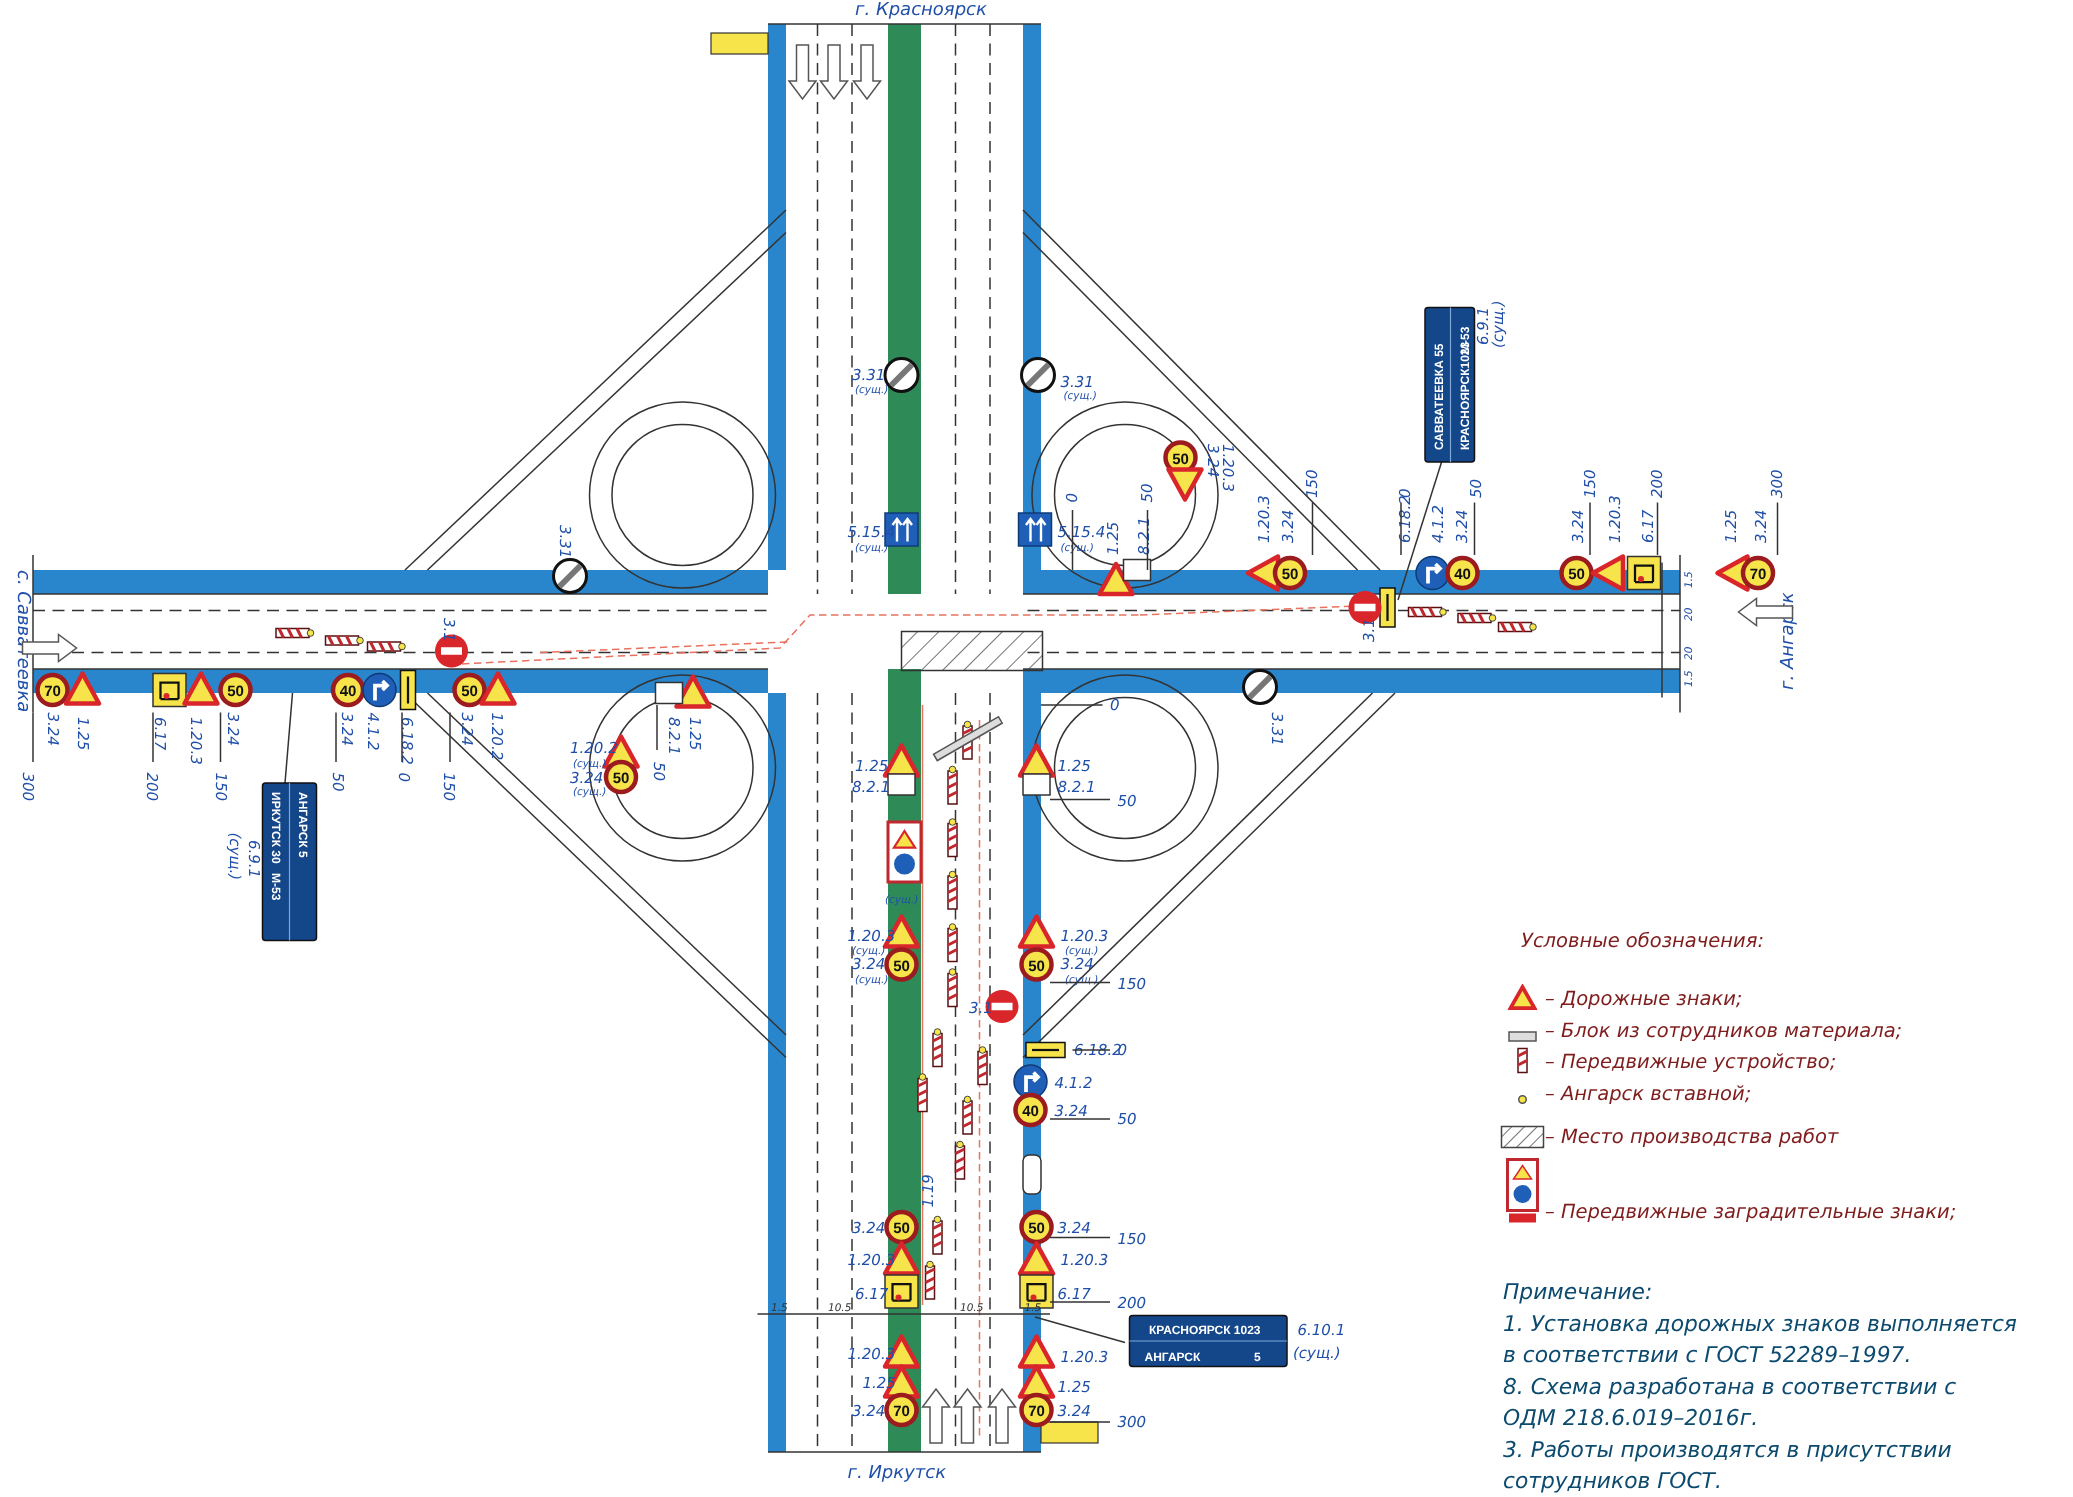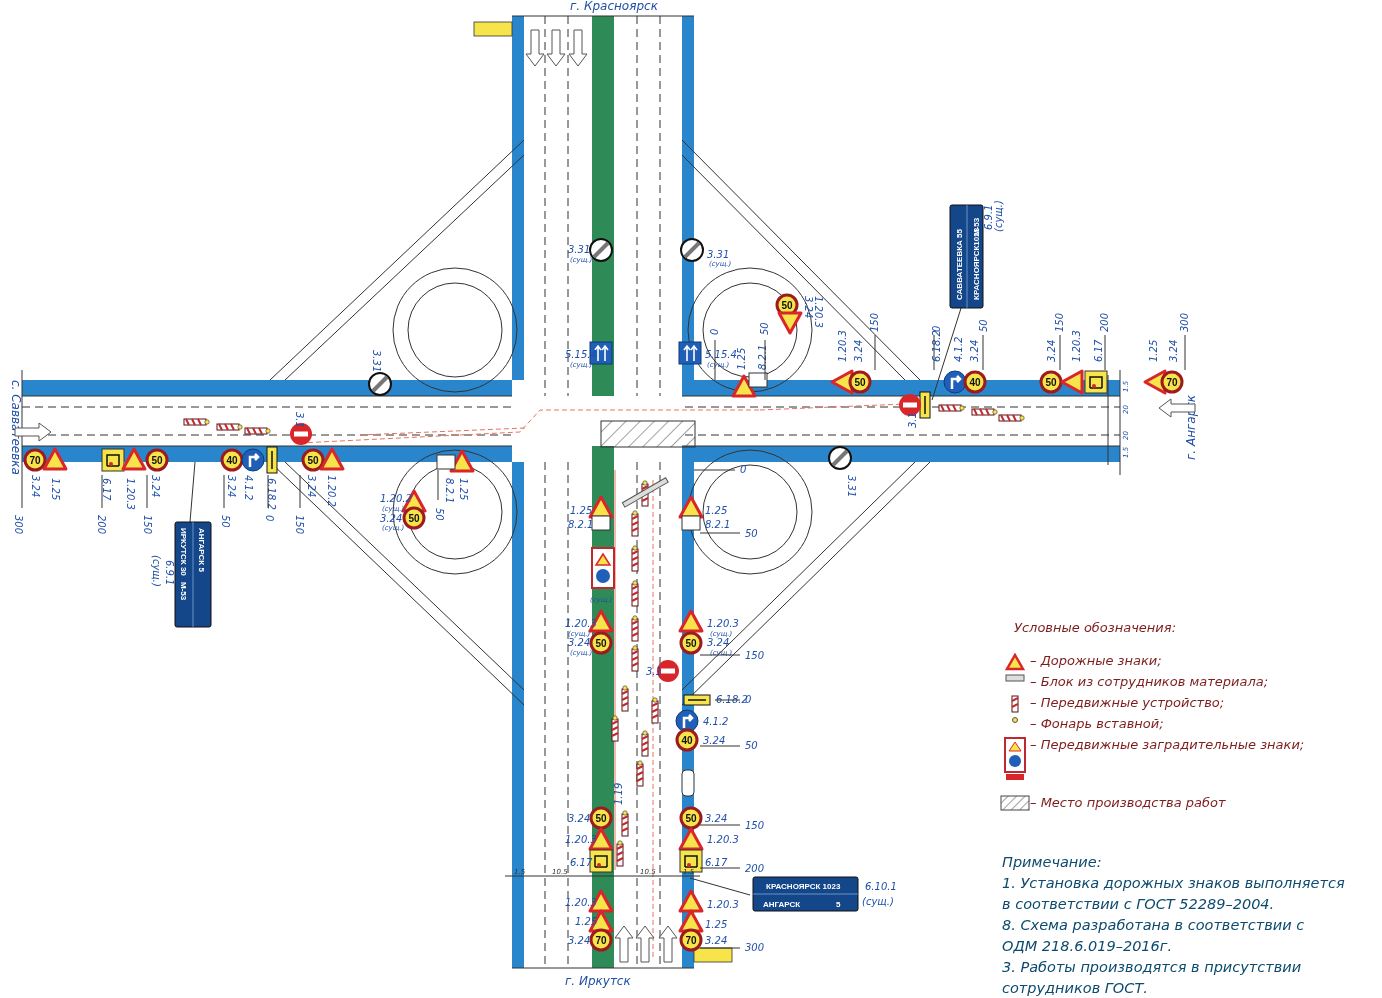--- a/index.html
+++ b/index.html
@@ -6,21 +6,21 @@
   body{width:1382px;height:998px;overflow:hidden;position:relative;font-family:"DejaVu Sans",sans-serif;}
   #scheme{position:absolute;left:0;top:0;}
   .lbl{font-family:"DejaVu Sans",sans-serif;font-style:italic;fill:#1f4fa8;}
   .lbl-s{font-size:10px;}
   .lbl-xs{font-size:7px;}
   .lbl-m{font-size:12px;}
   .sign-num{font-family:"Liberation Sans",sans-serif;font-weight:bold;font-size:10px;fill:#111;text-anchor:middle;}
   .board-txt{font-family:"Liberation Sans",sans-serif;font-weight:bold;font-size:8px;fill:#ffffff;}
   .legend{position:absolute;left:1000px;top:620px;width:380px;color:#7f1d1d;font-style:italic;font-size:13px;font-family:"DejaVu Sans",sans-serif;}
   .legend-title{margin-left:14px;margin-bottom:18px;}
-  .legend-row{display:flex;align-items:flex-start;height:21px;}
+  .legend-row{display:flex;align-items:flex-end;height:21px;}
   .legend-sym{width:30px;display:flex;justify-content:center;align-items:center;}
   .legend-row.tall{height:50px;}
   .notes{position:absolute;left:1002px;top:852px;width:380px;color:#0c4a6e;font-style:italic;font-size:14.5px;line-height:21px;font-family:"DejaVu Sans",sans-serif;}
 </style>
 </head>
 <body>
 
 <svg id="scheme" width="1382" height="998" viewBox="0 0 1382 998">
   <defs>
     <pattern id="hatch" width="10" height="10" patternUnits="userSpaceOnUse" patternTransform="rotate(45)">
@@ -480,49 +480,49 @@
         </svg>
       </span>
     <span>– Передвижные устройство;</span>
   </div>
   <div class="legend-row">
     <span class="legend-sym">
         <svg width="8" height="8">
           <circle cx="4" cy="4" r="2.5" fill="#f7e34a" stroke="#555"></circle>
         </svg>
       </span>
-    <span>– Фонарь вставной;</span>
-  </div>
-  <div class="legend-row tall">
-    <span class="legend-sym">
-        <svg width="22" height="44">
-          <rect x="1" y="1" width="20" height="34" fill="#fff" stroke="#c0282f" stroke-width="2"></rect>
-          <polygon points="11,5 17,14 5,14" fill="#f7e34a" stroke="#d9262b"></polygon>
-          <circle cx="11" cy="24" r="6" fill="#1f5fb8"></circle>
-          <rect x="2" y="37" width="18" height="6" fill="#d9262b"></rect>
-        </svg>
-      </span>
-    <span>– Передвижные заградительные знаки;</span>
+    <span>– Ангарск вставной;</span>
   </div>
   <div class="legend-row" style="margin-top:8px">
     <span class="legend-sym">
         <svg width="30" height="16">
           <defs>
             <pattern id="h2" width="6" height="6" patternUnits="userSpaceOnUse" patternTransform="rotate(45)">
               <line x1="0" y1="0" x2="0" y2="6" stroke="#444"></line>
             </pattern>
           </defs>
           <rect x="1" y="1" width="28" height="14" fill="url(#h2)" stroke="#444"></rect>
         </svg>
       </span>
     <span>– Место производства работ</span>
   </div>
+  <div class="legend-row tall">
+    <span class="legend-sym">
+        <svg width="22" height="44">
+          <rect x="1" y="1" width="20" height="34" fill="#fff" stroke="#c0282f" stroke-width="2"></rect>
+          <polygon points="11,5 17,14 5,14" fill="#f7e34a" stroke="#d9262b"></polygon>
+          <circle cx="11" cy="24" r="6" fill="#1f5fb8"></circle>
+          <rect x="2" y="37" width="18" height="6" fill="#d9262b"></rect>
+        </svg>
+      </span>
+    <span>– Передвижные заградительные знаки;</span>
+  </div>
 </div>
 
 <div class="notes">
   <div>Примечание:</div>
   <div>1. Установка дорожных знаков выполняется</div>
-  <div>в соответствии с ГОСТ 52289–2004.</div>
+  <div>в соответствии с ГОСТ 52289–1997.</div>
   <div>8. Схема разработана в соответствии с</div>
   <div>ОДМ 218.6.019–2016г.</div>
   <div>3. Работы производятся в присутствии</div>
   <div>сотрудников ГОСТ.</div>
 </div>
 
 </body></html>

